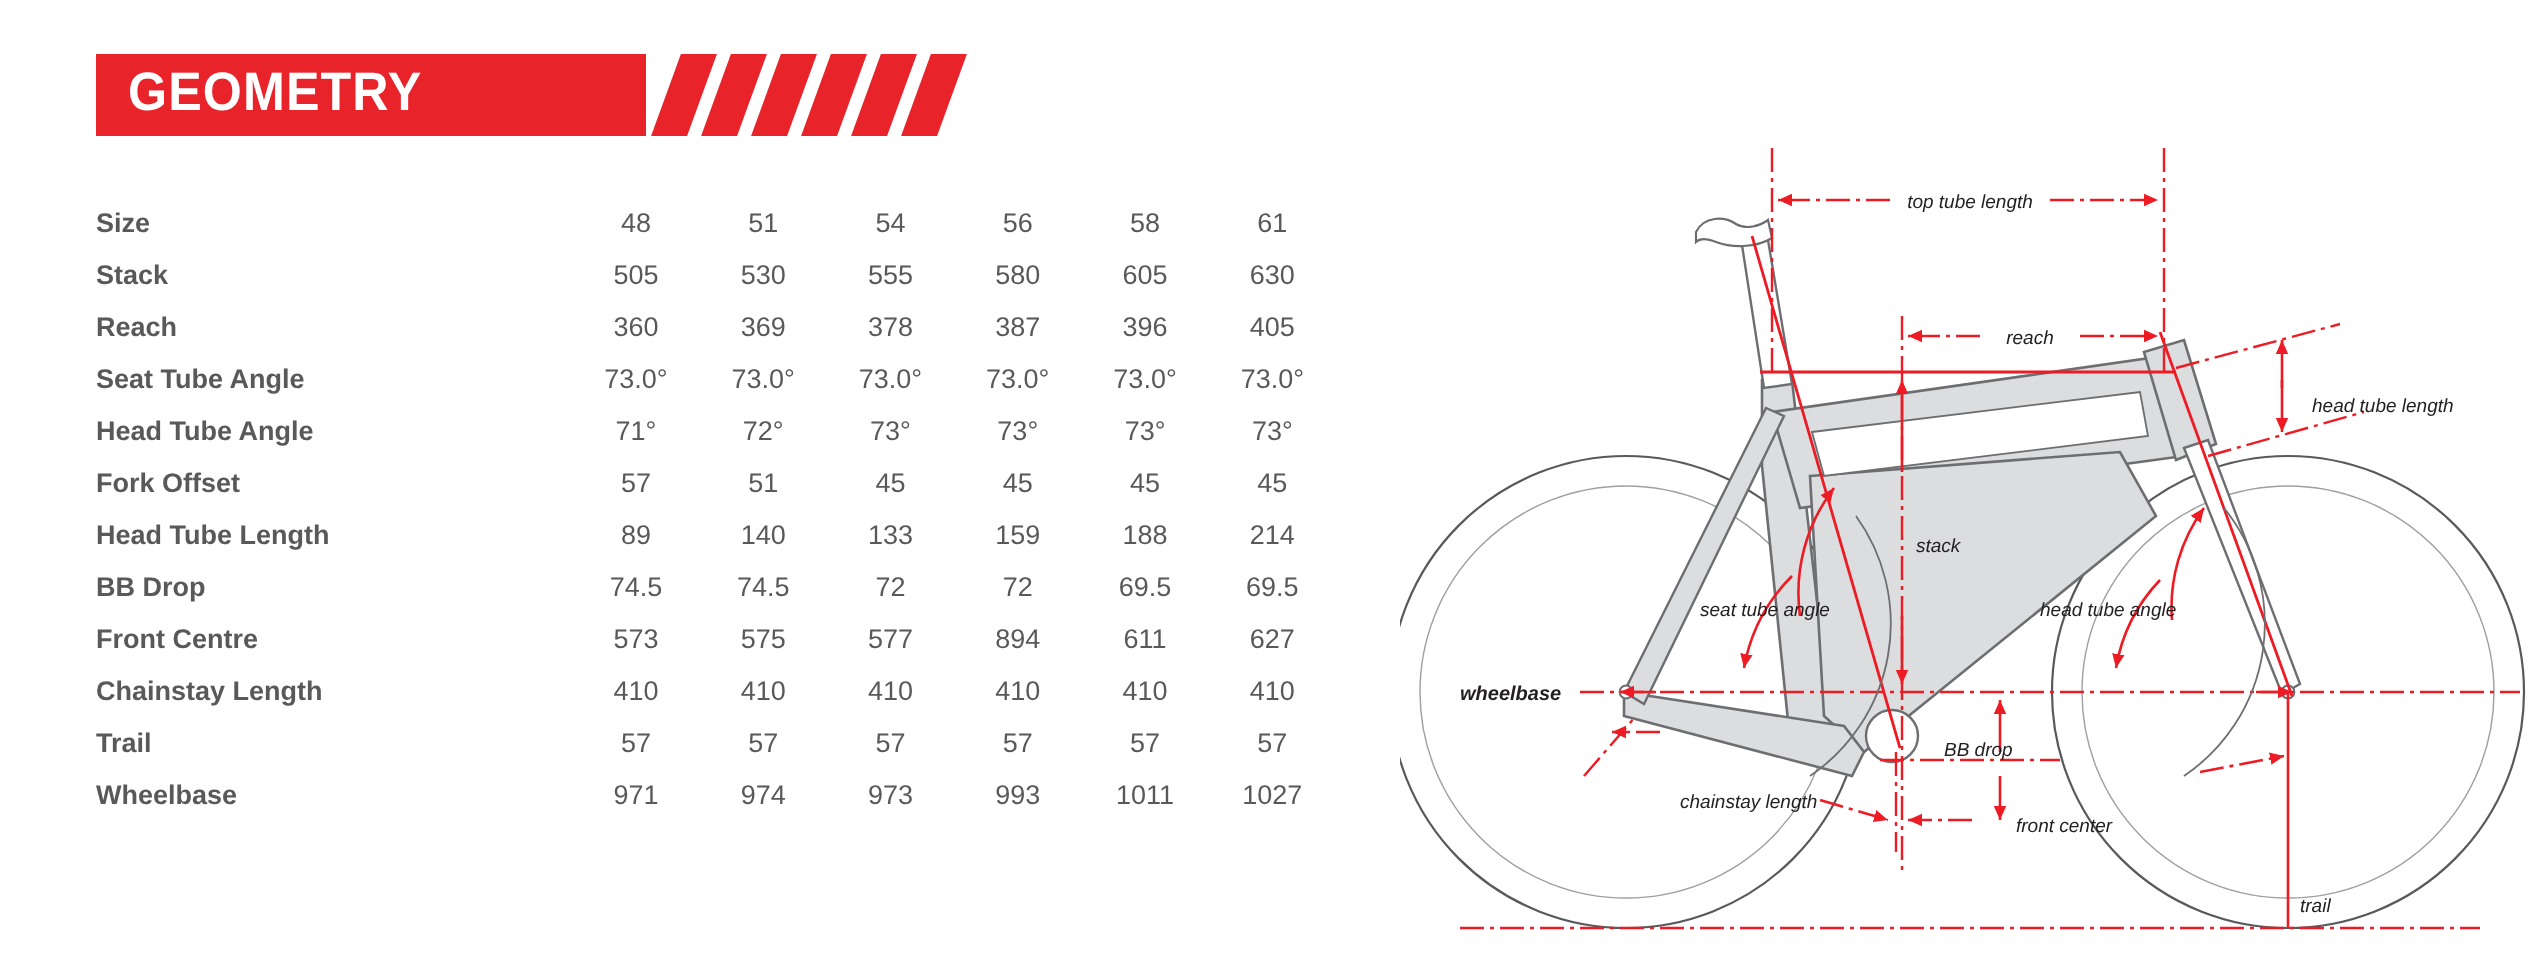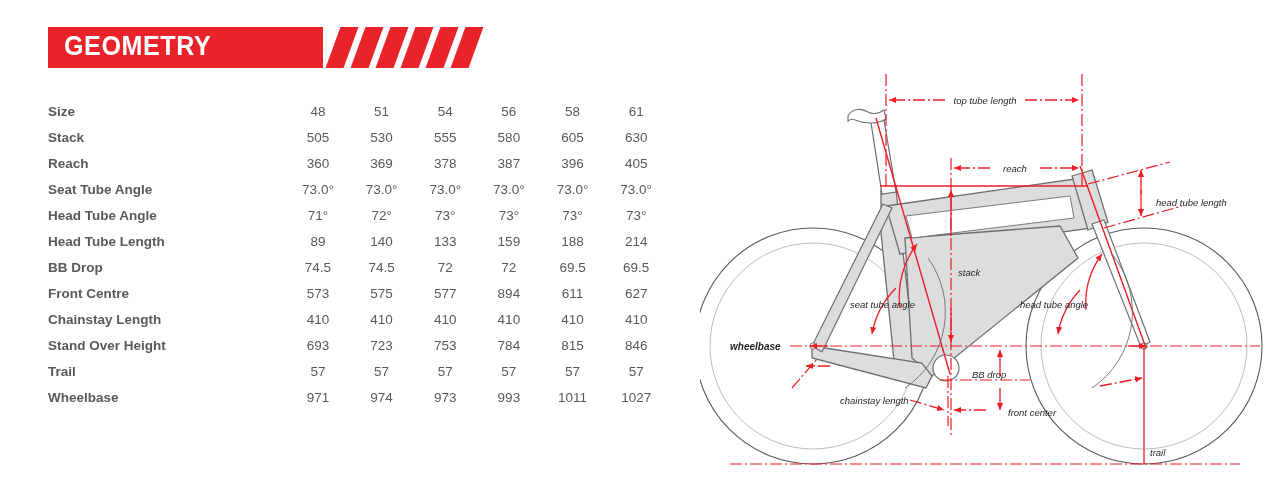--- a/index.html
+++ b/index.html
@@ -171,20 +171,29 @@
         <tr>
           <td class="rowlabel">Head Tube Angle</td>
           <td class="val">71°</td>
           <td class="val">72°</td>
           <td class="val">73°</td>
           <td class="val">73°</td>
           <td class="val">73°</td>
           <td class="val">73°</td>
         </tr>
         <tr>
+          <td class="rowlabel">Fork Offset</td>
+          <td class="val">57</td>
+          <td class="val">51</td>
+          <td class="val">45</td>
+          <td class="val">45</td>
+          <td class="val">45</td>
+          <td class="val">45</td>
+        </tr>
+        <tr>
           <td class="rowlabel">Head Tube Length</td>
           <td class="val">89</td>
           <td class="val">140</td>
           <td class="val">133</td>
           <td class="val">159</td>
           <td class="val">188</td>
           <td class="val">214</td>
         </tr>
         <tr>
           <td class="rowlabel">BB Drop</td>
@@ -205,29 +214,20 @@
           <td class="val">627</td>
         </tr>
         <tr>
           <td class="rowlabel">Chainstay Length</td>
           <td class="val">410</td>
           <td class="val">410</td>
           <td class="val">410</td>
           <td class="val">410</td>
           <td class="val">410</td>
           <td class="val">410</td>
-        </tr>
-        <tr>
-          <td class="rowlabel">Stand Over Height</td>
-          <td class="val">693</td>
-          <td class="val">723</td>
-          <td class="val">753</td>
-          <td class="val">784</td>
-          <td class="val">815</td>
-          <td class="val">846</td>
         </tr>
         <tr>
           <td class="rowlabel">Trail</td>
           <td class="val">57</td>
           <td class="val">57</td>
           <td class="val">57</td>
           <td class="val">57</td>
           <td class="val">57</td>
           <td class="val">57</td>
         </tr>

